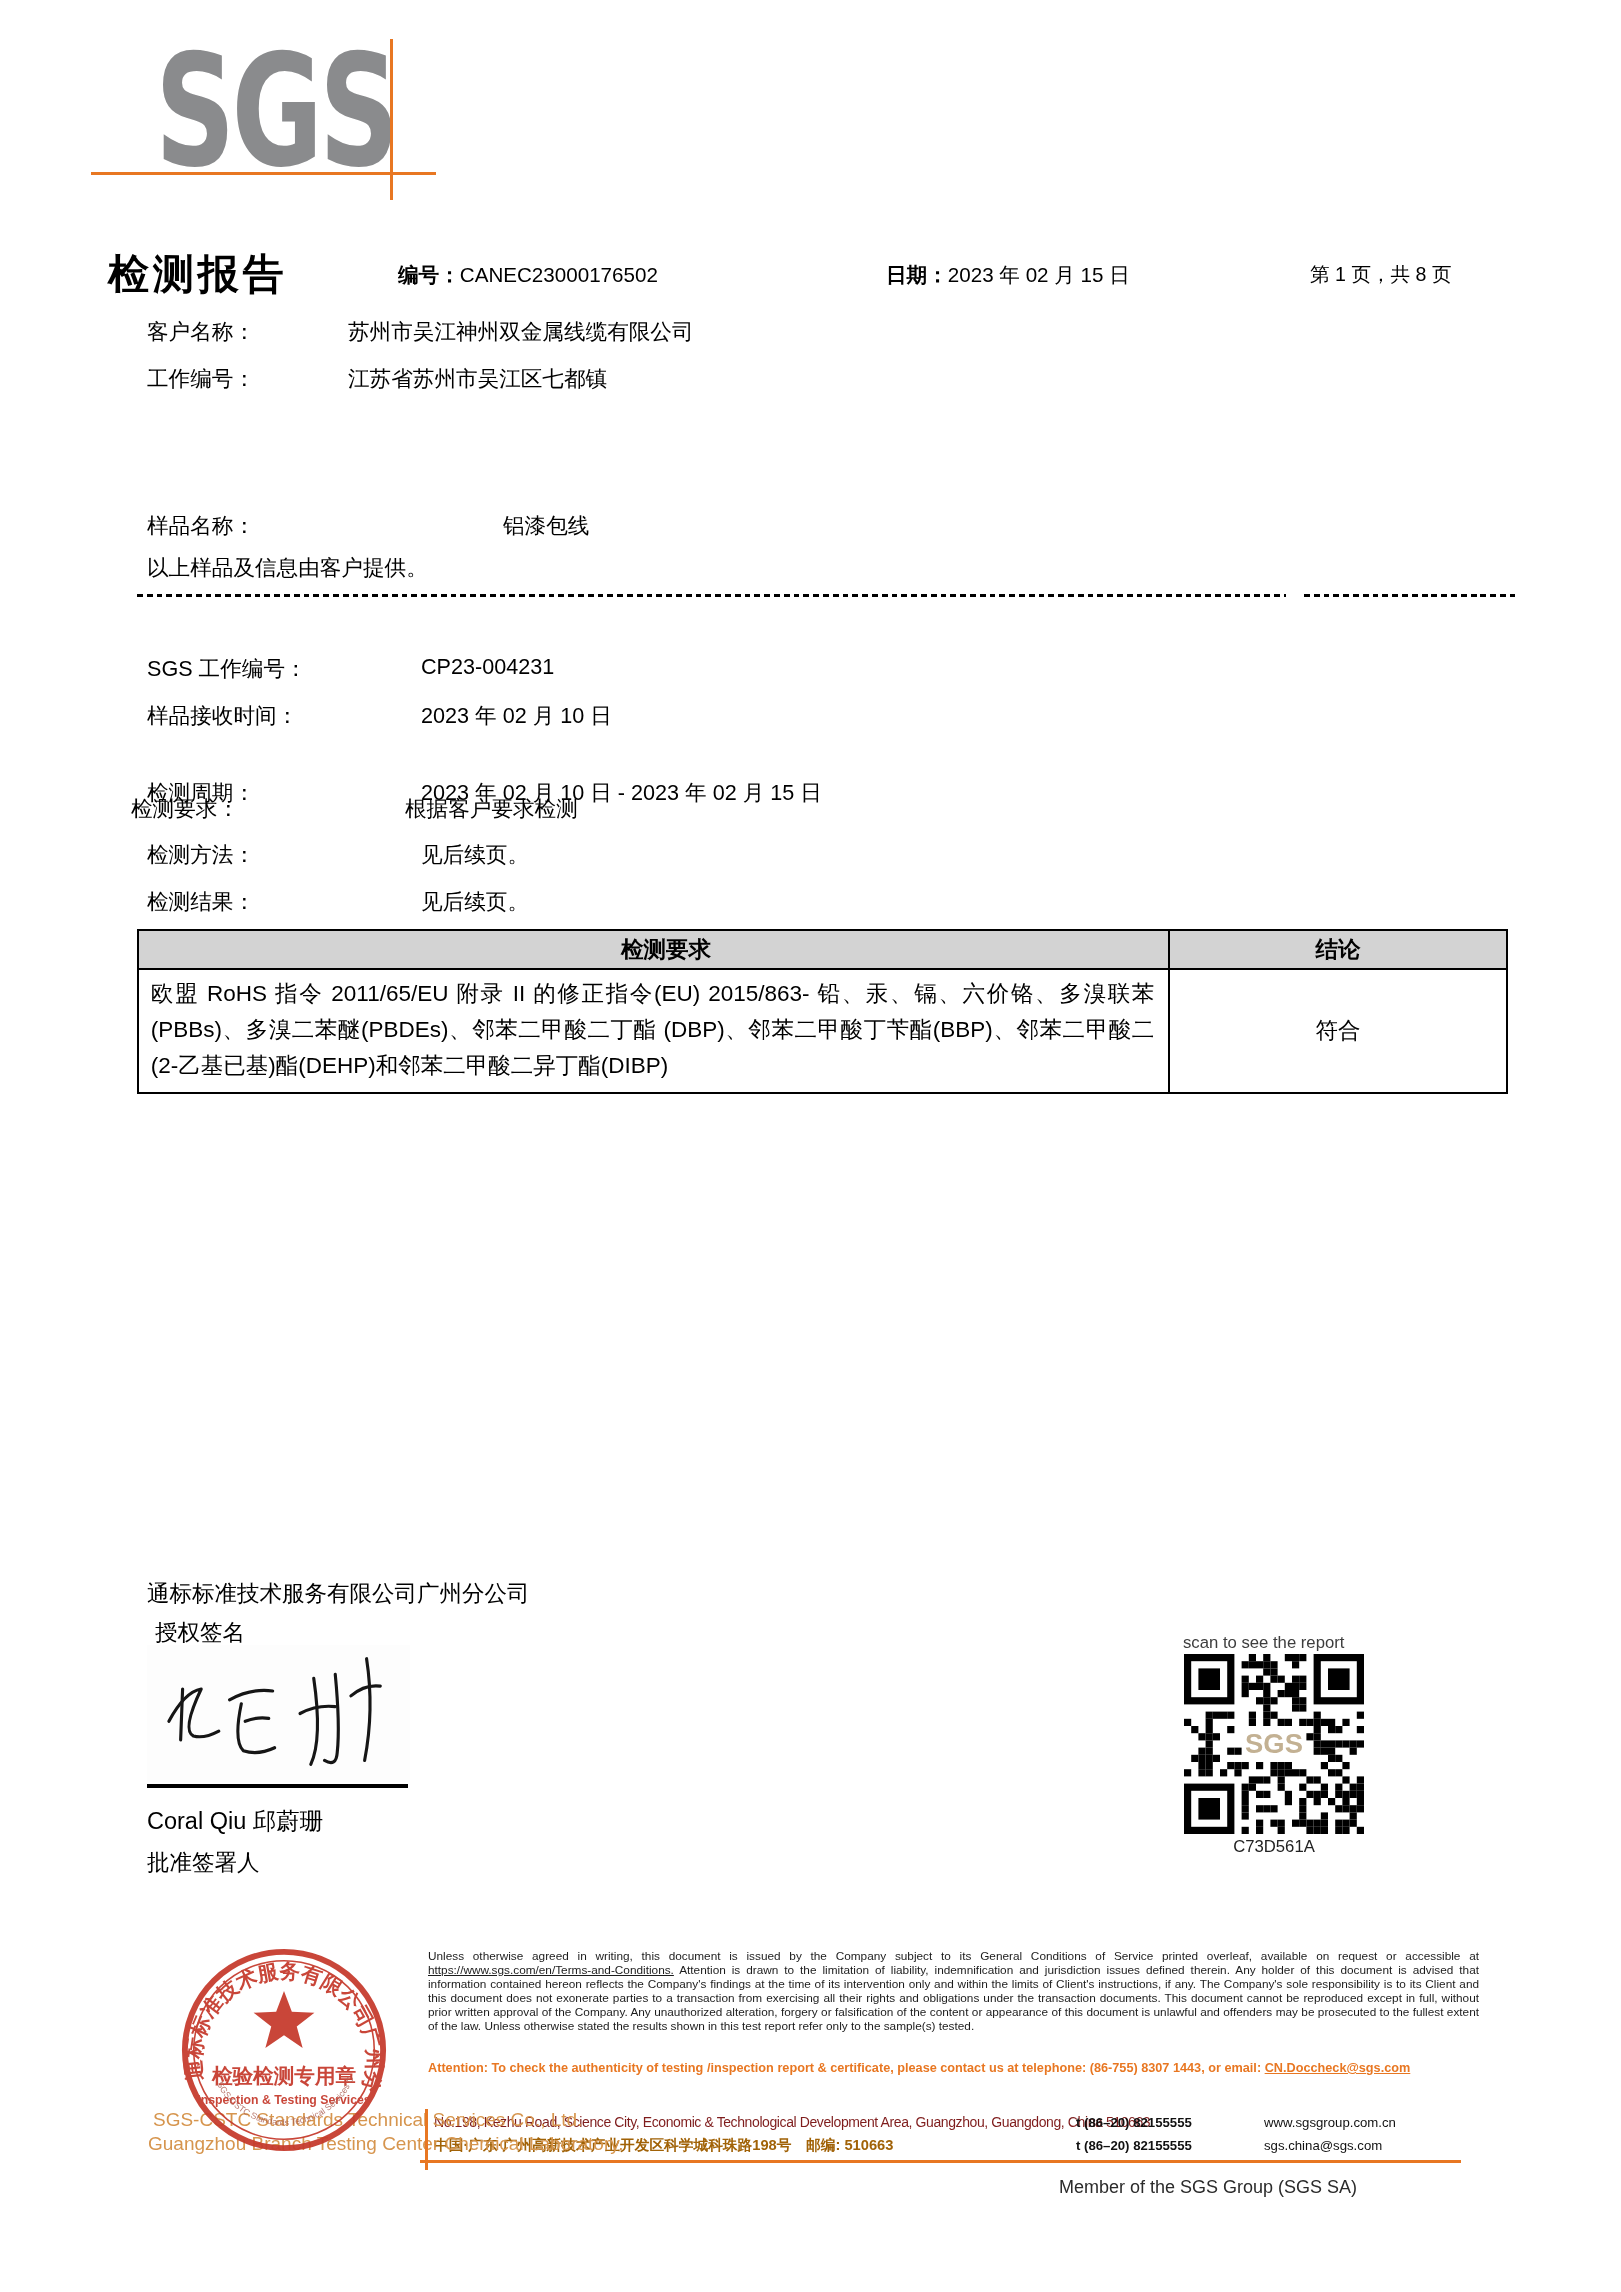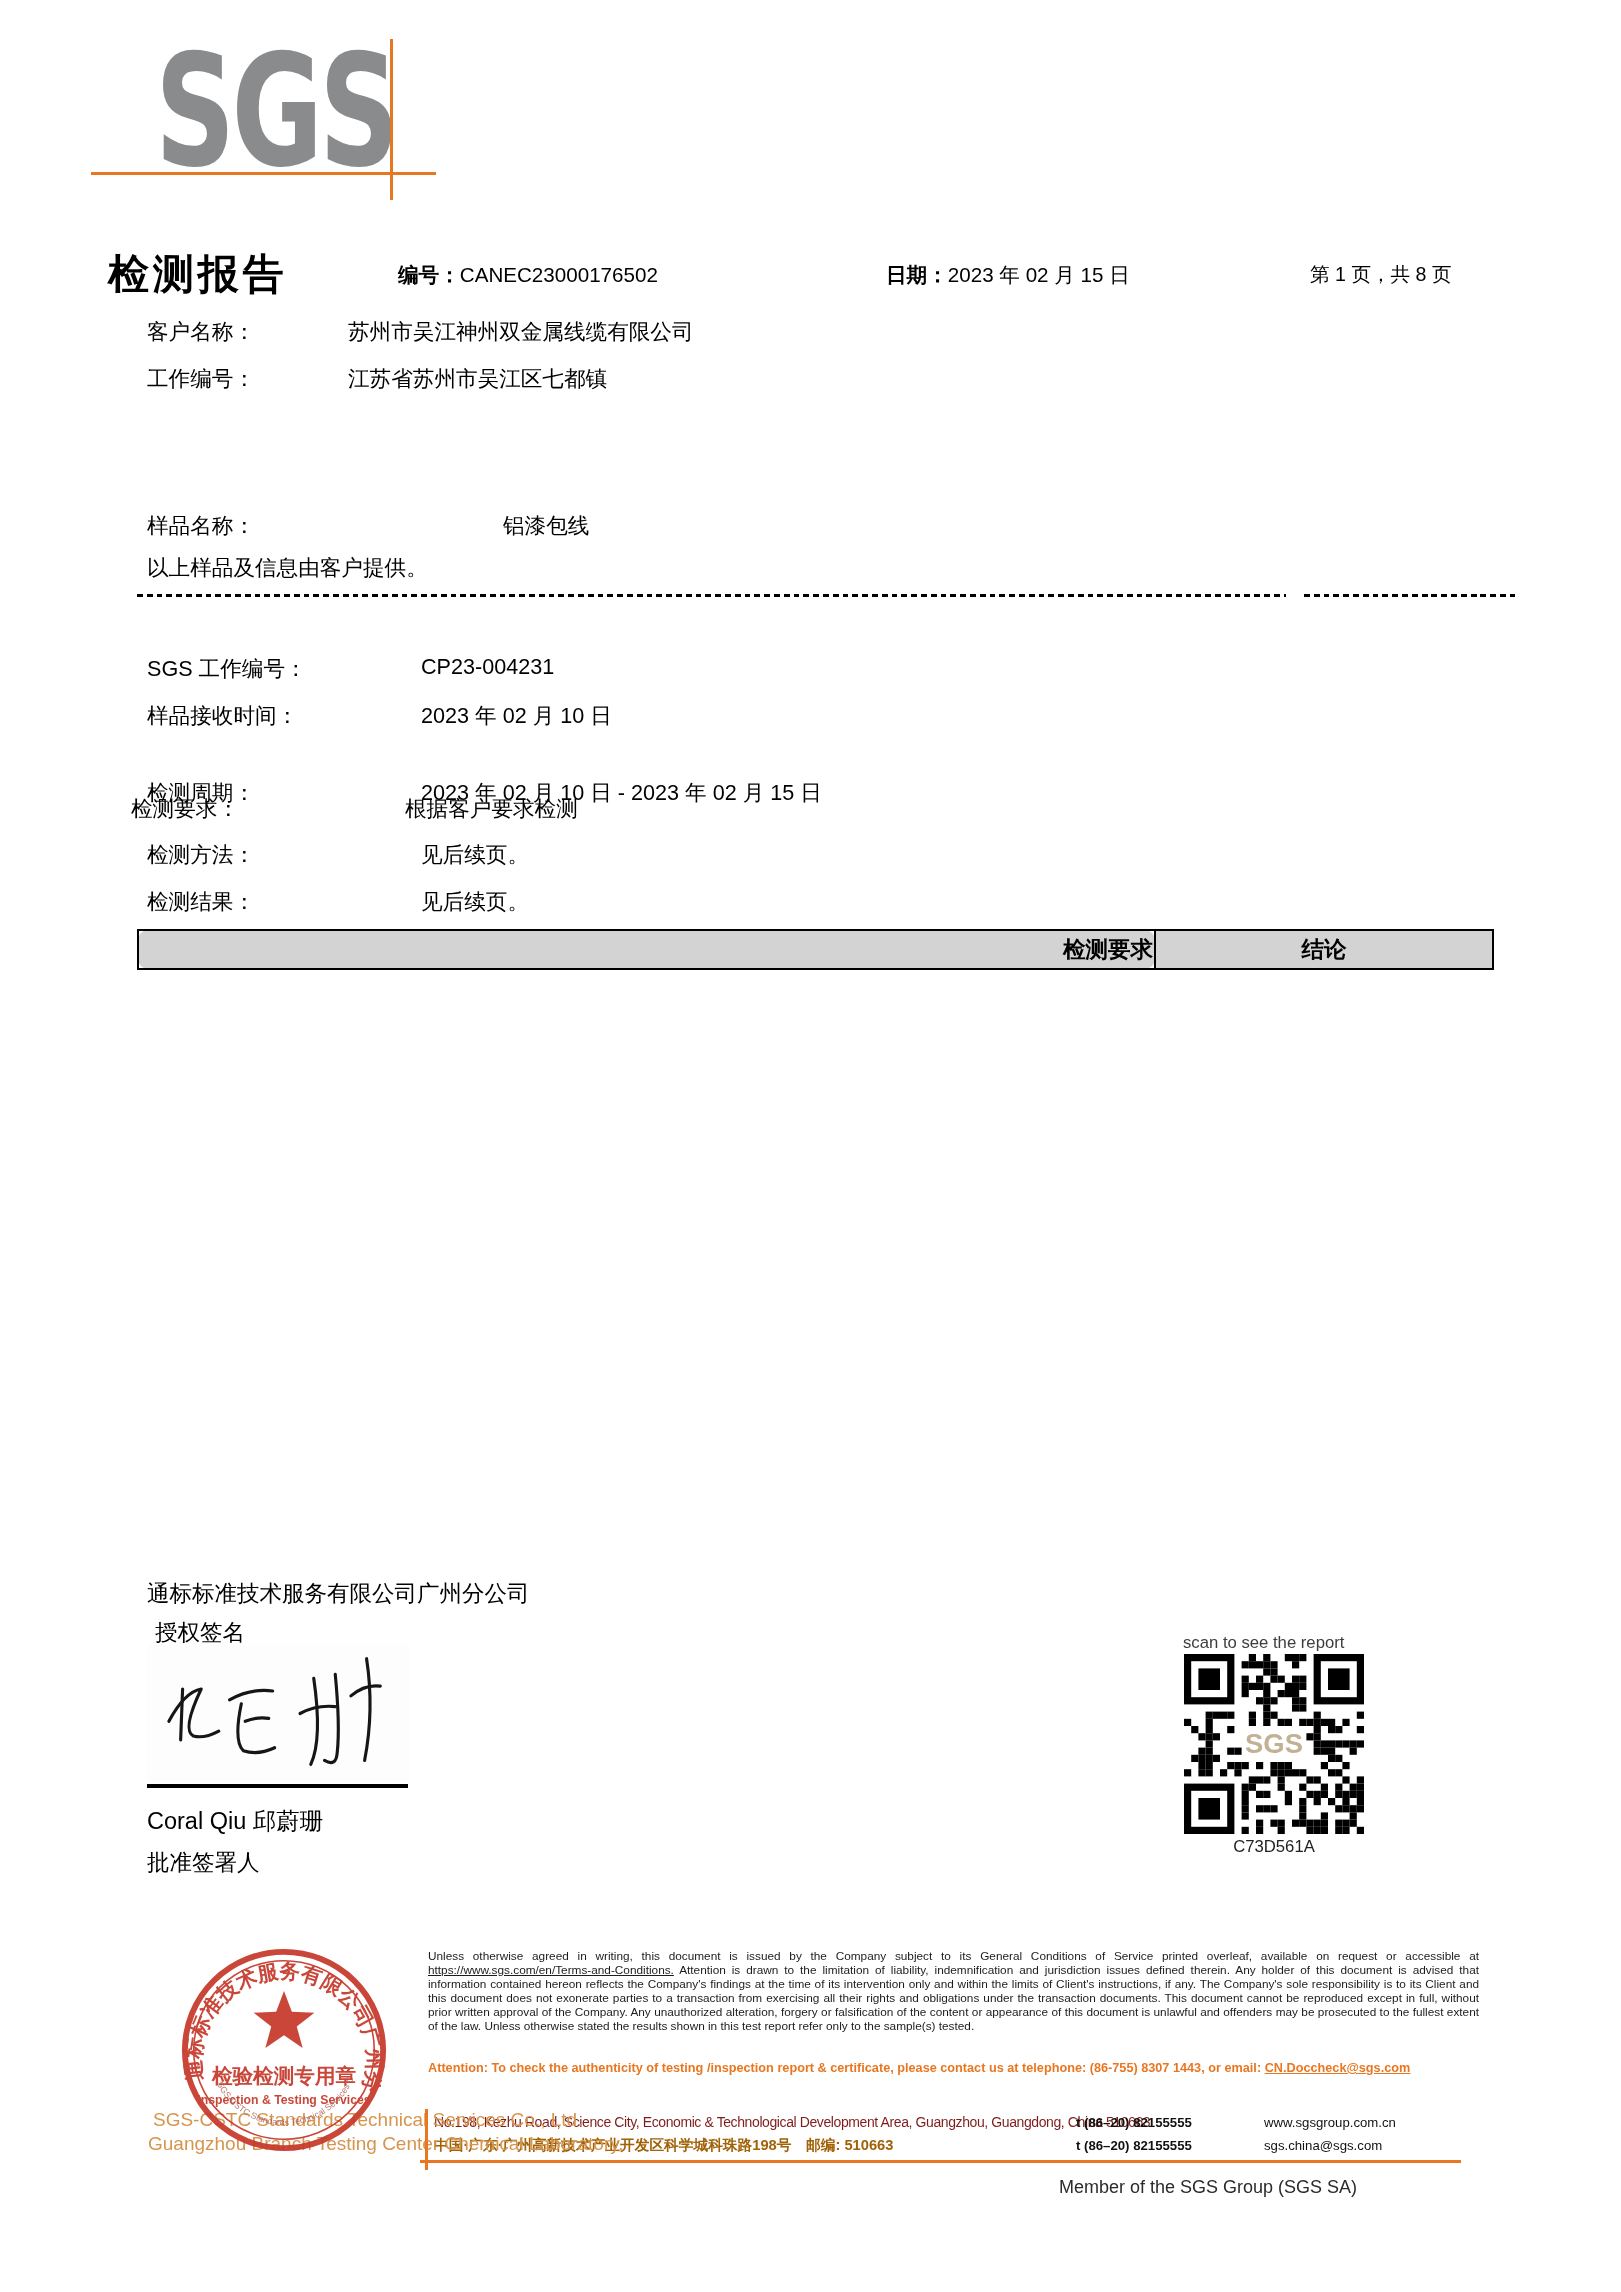--- a/index.html
+++ b/index.html
@@ -17,21 +17,21 @@
   .page-info{left:1310px;top:261px;font-size:19.6px;}
   .lbl-b{font-weight:bold;}
   
   .doc-row{font-size:21.6px;white-space:nowrap;}
   
   .dash{height:2.9px;background:repeating-linear-gradient(90deg,#000 0 5.9px,transparent 5.9px 9.8px);}
   
   table.results{position:absolute;left:137px;top:929px;width:1336px;border-collapse:collapse;table-layout:fixed;}
   table.results th,table.results td{border:2px solid #000;}
   table.results th{background:#d3d3d3;font-size:22.5px;font-weight:bold;height:35px;}
-  th.req{width:1002px;text-align:right;padding-left:12px;border-radius:10px;}
+  th.req{width:1002px;text-align:center;padding-left:26px;}
   th.concl{width:334px;text-align:center;}
   td.req{font-size:22.5px;line-height:36px;padding:5.9px 13.7px 7.8px 11.8px;text-align:justify;vertical-align:top;}
   td.concl{text-align:center;font-size:22.5px;vertical-align:middle;}
   
   .sig-company{left:147px;top:1578px;font-size:22.5px;}
   .sig-label{left:155px;top:1617px;font-size:22.5px;}
   .sig-image{left:147px;top:1645px;width:263px;height:137px;background:#fdfdfd;}
   .sig-underline{left:147px;top:1784px;width:261px;height:3.9px;background:#000;}
   .sig-name{left:147px;top:1805px;font-size:23.5px;}
   .sig-title{left:147px;top:1847px;font-size:22.5px;}
@@ -109,20 +109,24 @@
 <div class="abs doc-row" style="left:147px;top:887px;">
   <span>检测结果：</span>
   <span class="abs" style="left:274px;top:0;">见后续页。</span>
 </div>
 
 <table class="results">
   <tbody>
       <tr>
     <th class="req">检测要求</th>
     <th class="concl">结论</th>
+  </tr>
+  <tr>
+    <td class="req">欧盟 RoHS 指令 2011/65/EU 附录 II 的修正指令(EU) 2015/863- 铅、汞、镉、六价铬、多溴联苯(PBBs)、多溴二苯醚(PBDEs)、邻苯二甲酸二丁酯 (DBP)、邻苯二甲酸丁苄酯(BBP)、邻苯二甲酸二(2-乙基已基)酯(DEHP)和邻苯二甲酸二异丁酯(DIBP)</td>
+    <td class="concl">符合</td>
   </tr>
 </tbody>
   </table>
 
 <div class="abs sig-company">通标标准技术服务有限公司广州分公司</div>
 <div class="abs sig-label">授权签名</div>
 <div class="abs sig-image">
   <svg width="263" height="137" viewBox="0 0 268 140">
     <g fill="none" stroke="#161616" stroke-width="3.2" stroke-linecap="round" stroke-linejoin="round">
       <path d="M22,78 q16,-30 33,-33 q-20,42 -8,48 q11,3 26,-5"></path>

